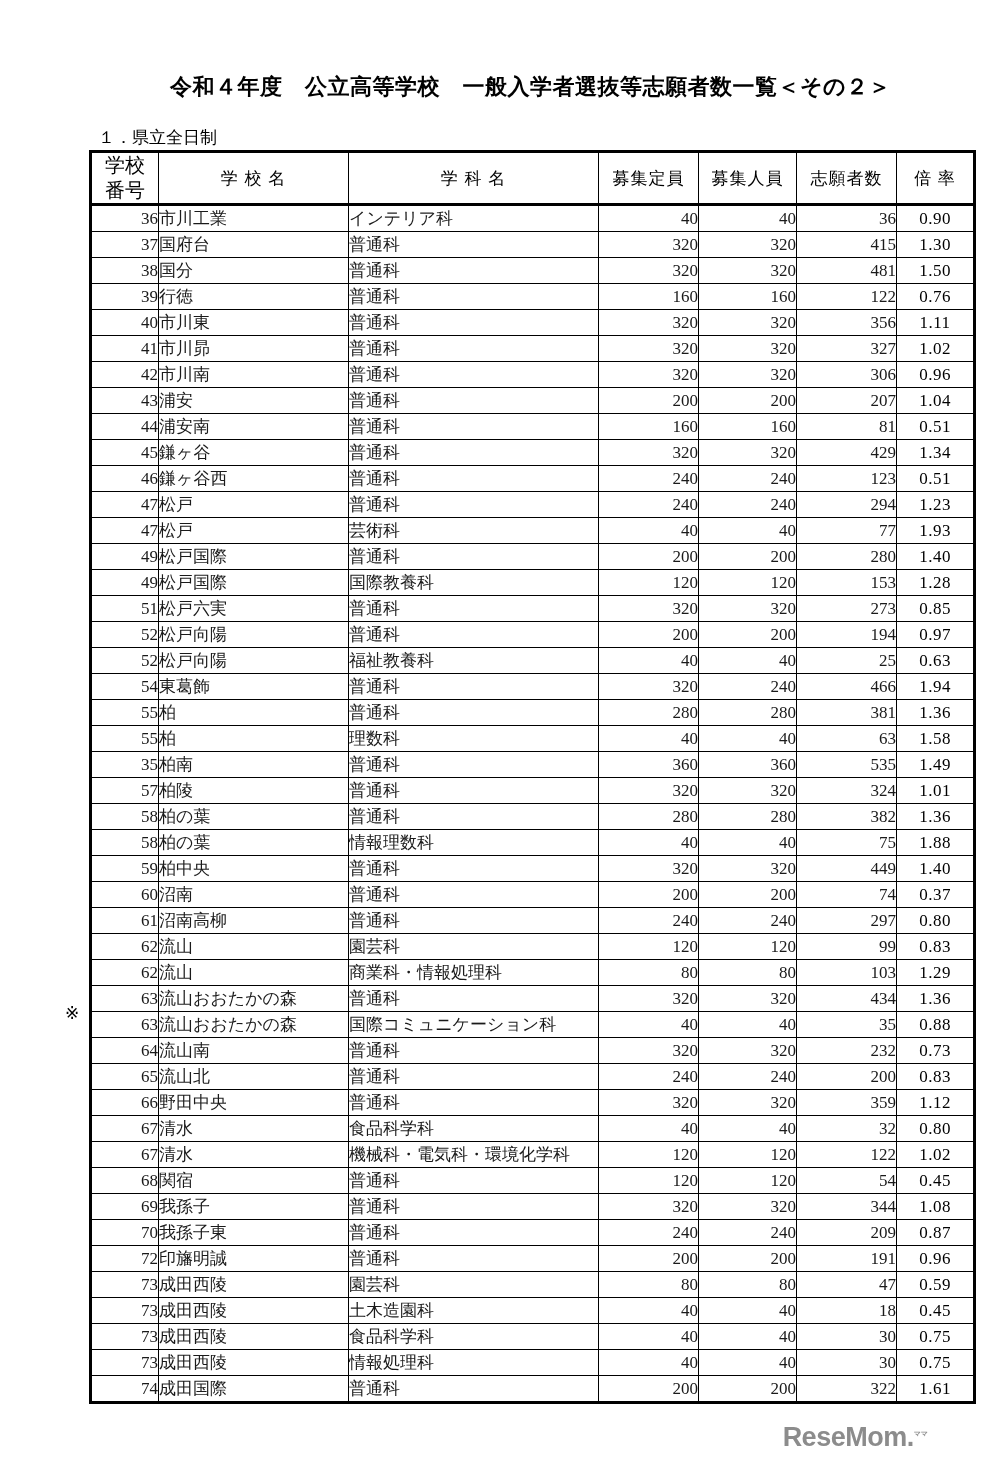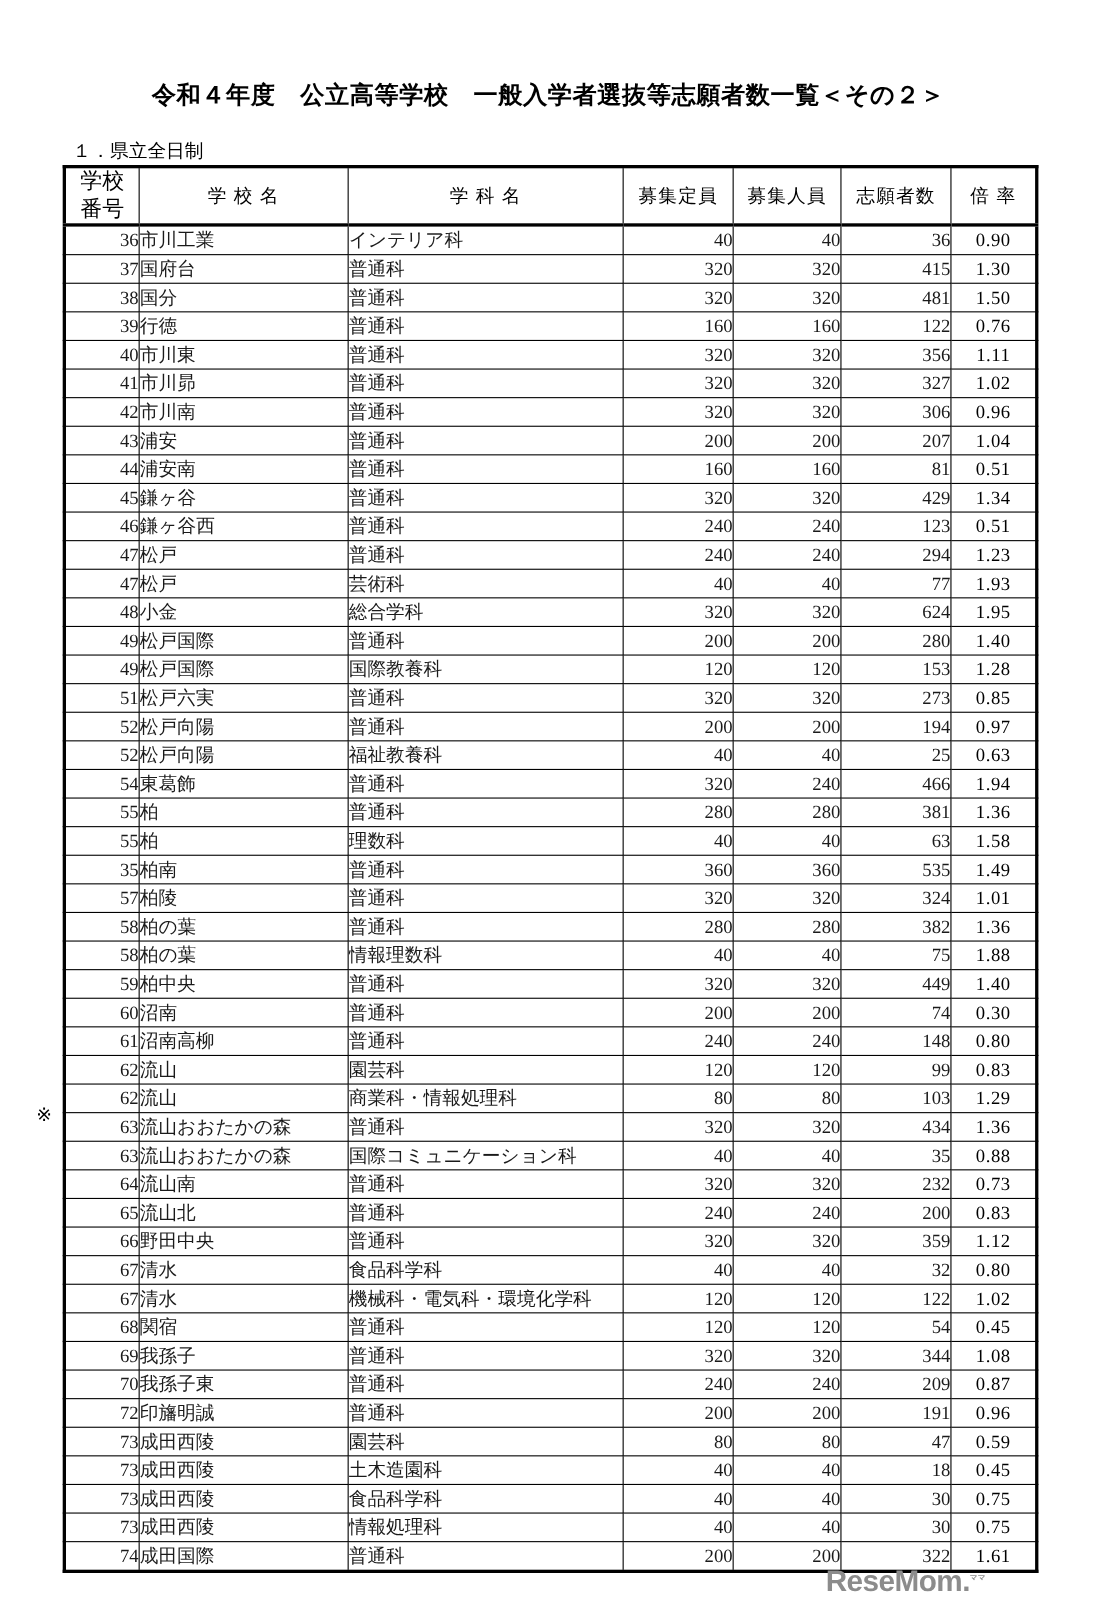--- a/index.html
+++ b/index.html
@@ -13,20 +13,21 @@
     font-family: "Liberation Serif", "DejaVu Serif", serif;
     color: #000000;
     position: relative;
     overflow: hidden;
   }
   .page {
     position: relative;
     width: 912px;
     height: 1465px;
     box-sizing: border-box;
+    margin-left: 32px;
   }
   .doc-title {
     position: absolute;
     left: 0;
     top: 72px;
     width: 997px;
     text-align: center;
     font-family: "Liberation Sans", "DejaVu Sans", sans-serif;
     font-weight: bold;
     font-size: 22px;
@@ -284,29 +285,20 @@
           <tr>
             <td class="no-cell">47</td>
             <td class="school-cell">松戸</td>
             <td class="dept-cell">芸術科</td>
             <td class="num-cell">40</td>
             <td class="num-cell">40</td>
             <td class="num-cell">77</td>
             <td class="ratio-cell">1.93</td>
           </tr>
           <tr>
-            <td class="no-cell">48</td>
-            <td class="school-cell">小金</td>
-            <td class="dept-cell">総合学科</td>
-            <td class="num-cell">320</td>
-            <td class="num-cell">320</td>
-            <td class="num-cell">624</td>
-            <td class="ratio-cell">1.95</td>
-          </tr>
-          <tr>
             <td class="no-cell">49</td>
             <td class="school-cell">松戸国際</td>
             <td class="dept-cell">普通科</td>
             <td class="num-cell">200</td>
             <td class="num-cell">200</td>
             <td class="num-cell">280</td>
             <td class="ratio-cell">1.40</td>
           </tr>
           <tr>
             <td class="no-cell">49</td>
@@ -416,29 +408,29 @@
             <td class="num-cell">449</td>
             <td class="ratio-cell">1.40</td>
           </tr>
           <tr>
             <td class="no-cell">60</td>
             <td class="school-cell">沼南</td>
             <td class="dept-cell">普通科</td>
             <td class="num-cell">200</td>
             <td class="num-cell">200</td>
             <td class="num-cell">74</td>
-            <td class="ratio-cell">0.30</td>
+            <td class="ratio-cell">0.37</td>
           </tr>
           <tr>
             <td class="no-cell">61</td>
             <td class="school-cell">沼南高柳</td>
             <td class="dept-cell">普通科</td>
             <td class="num-cell">240</td>
             <td class="num-cell">240</td>
-            <td class="num-cell">148</td>
+            <td class="num-cell">297</td>
             <td class="ratio-cell">0.80</td>
           </tr>
           <tr>
             <td class="no-cell">62</td>
             <td class="school-cell">流山</td>
             <td class="dept-cell">園芸科</td>
             <td class="num-cell">120</td>
             <td class="num-cell">120</td>
             <td class="num-cell">99</td>
             <td class="ratio-cell">0.83</td>

